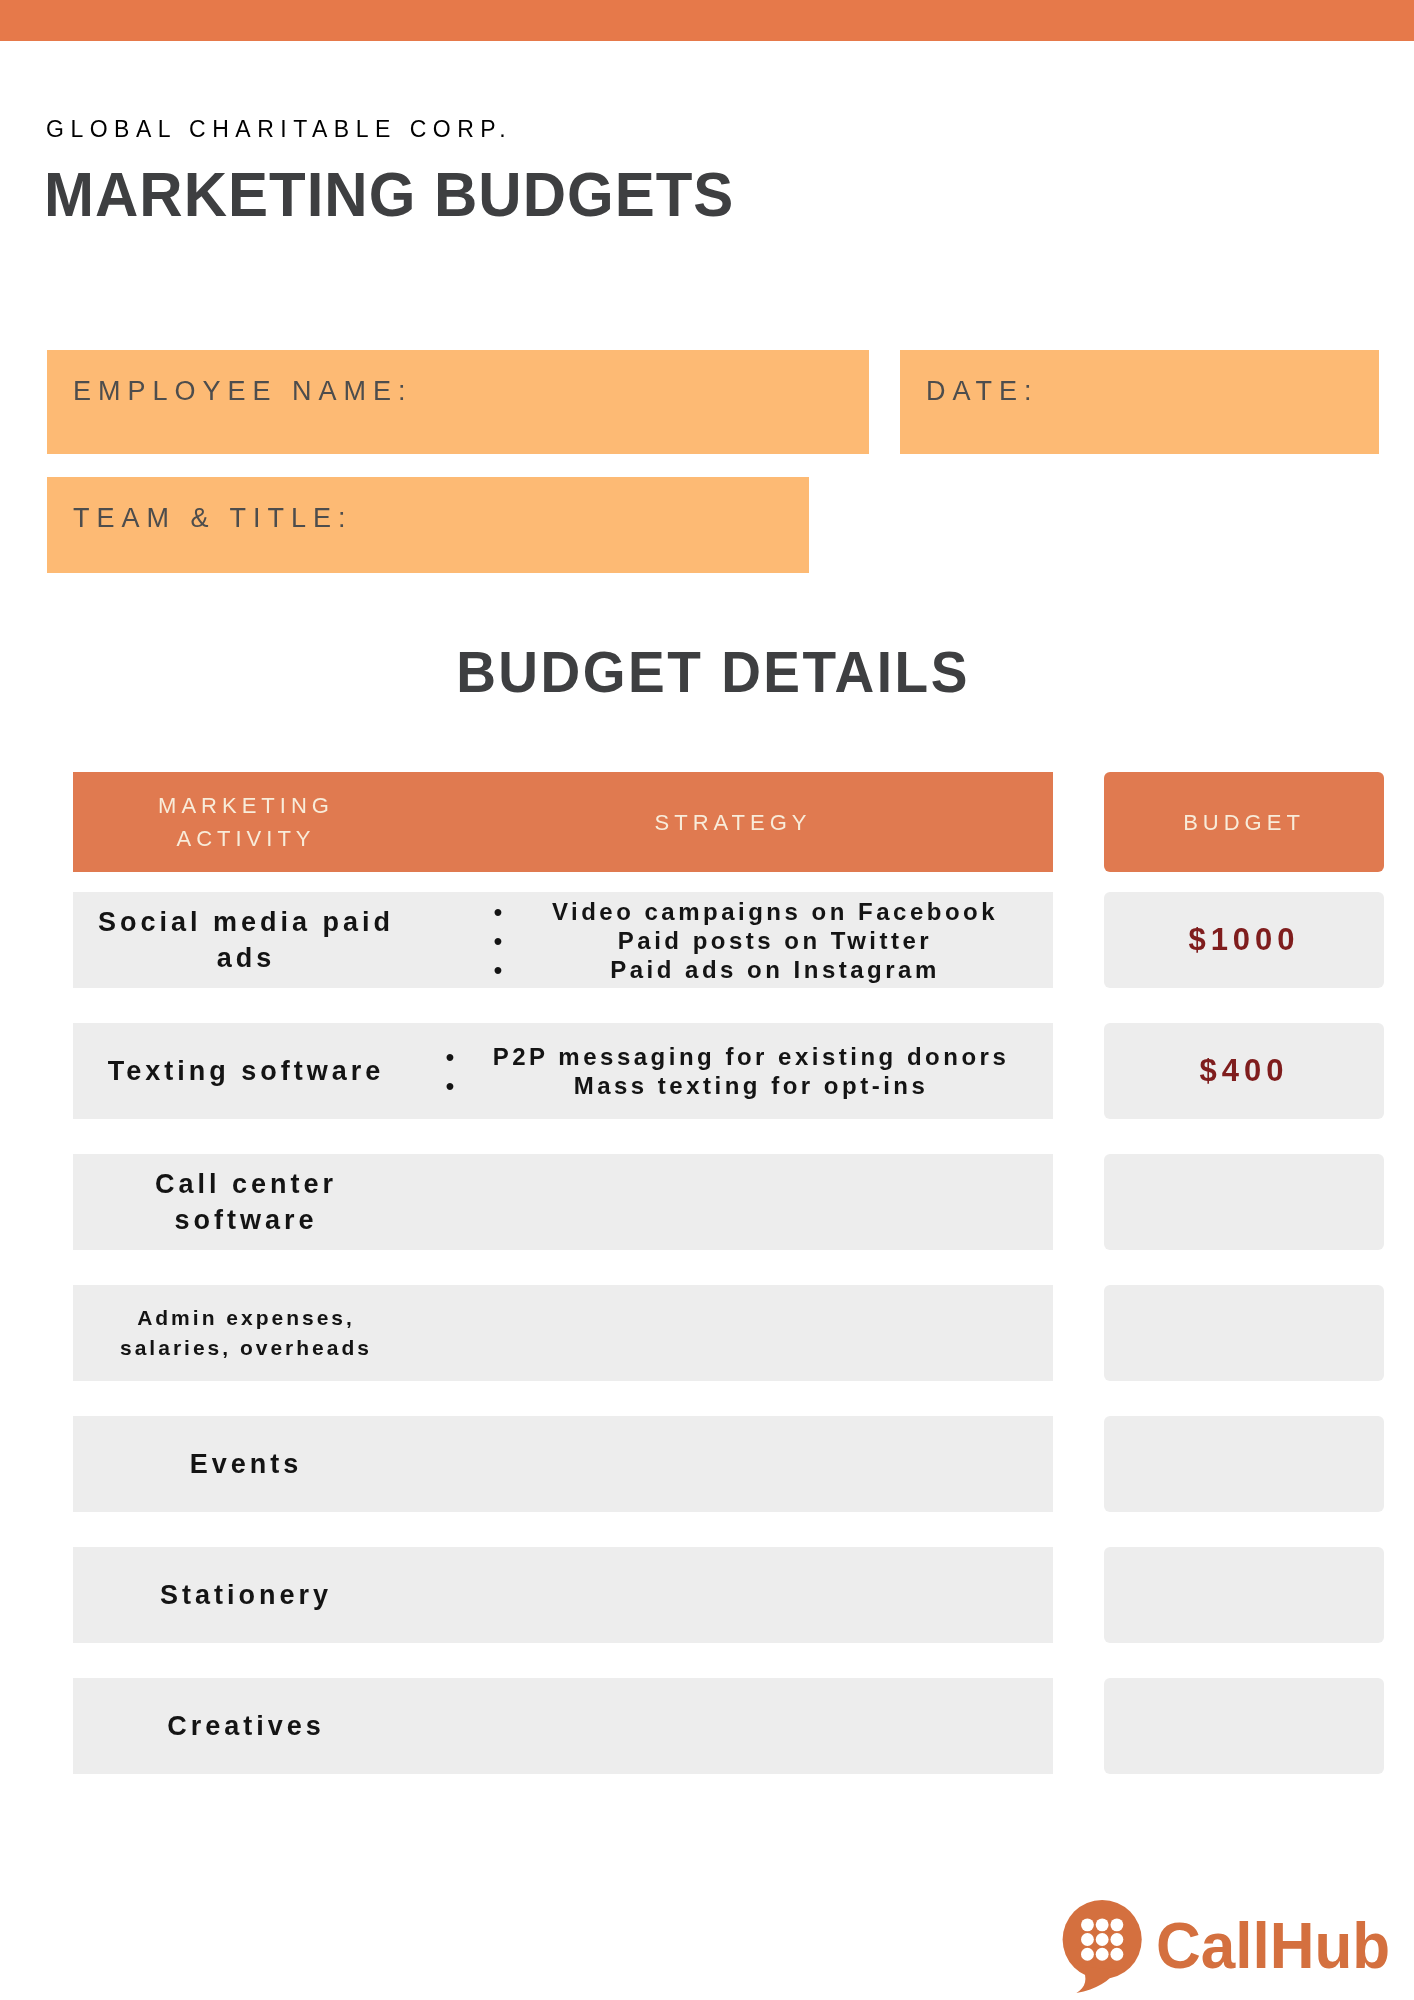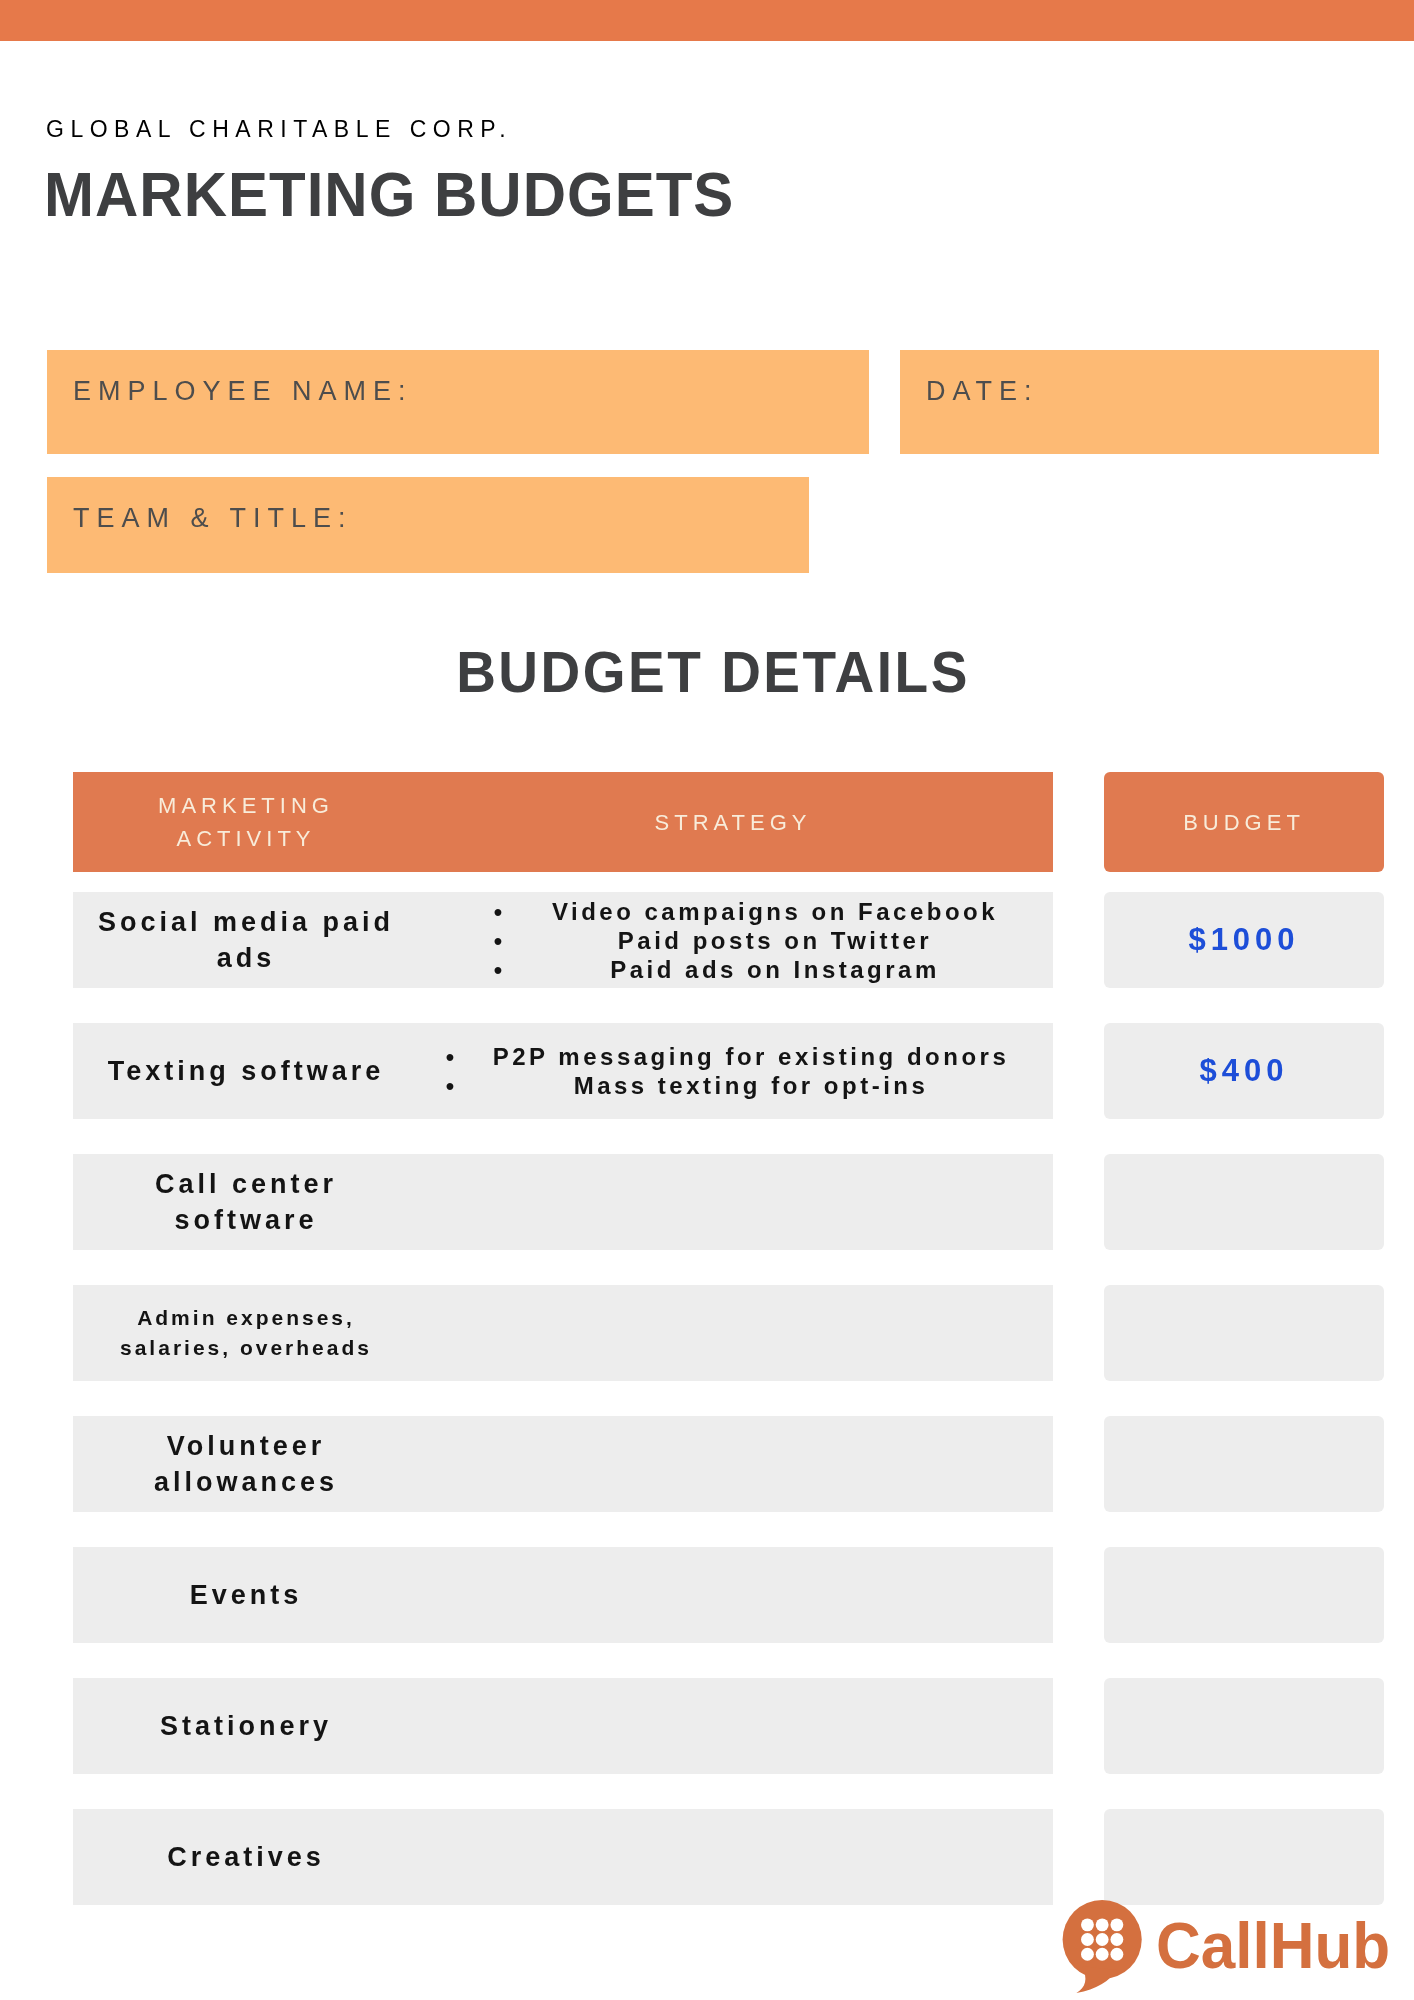--- a/index.html
+++ b/index.html
@@ -44,21 +44,21 @@
   .activity-cell{font-size:27px;font-weight:700;color:#141414;letter-spacing:4px;
     text-align:center;line-height:1.35;padding:0 20px;}
   .activity-cell.small{font-size:21px;letter-spacing:3px;line-height:1.45;}
   .strategy-cell{flex-direction:column;justify-content:center;padding:4px 16px;}
   .bullets{width:100%;box-sizing:border-box;display:flex;flex-direction:column;}
   .row-0 .bullets{padding-left:54px;}
   .row-1 .bullets{padding-left:6px;}
   .bullet-line{display:flex;align-items:baseline;line-height:29px;}
   .dot{width:30px;text-align:center;font-size:24px;font-weight:700;color:#141414;flex:0 0 30px;}
   .bl-text{flex:1;text-align:center;font-size:24px;font-weight:700;color:#141414;letter-spacing:3.5px;}
-  .budget-cell{font-size:31px;font-weight:700;color:#1d4ed8;letter-spacing:5px;}
+  .budget-cell{font-size:31px;font-weight:700;color:#7f1d1d;letter-spacing:5px;}
   
   .logo{position:absolute;left:1058px;top:1898px;display:flex;align-items:center;gap:6px;}
   .logo-text{font-size:62px;font-weight:700;color:#D4703F;letter-spacing:0px;line-height:1;
     transform:scaleY(1.04);transform-origin:left center;}
 </style>
 </head>
 <body>
 
 <div class="topbar"></div>
 
@@ -129,27 +129,20 @@
   </div>
 
   <div class="trow row-3">
     <div class="cell col-activity activity-cell small">Admin expenses, salaries, overheads</div>
     <div class="cell col-strategy strategy-cell">
       <div class="bullets"></div>
     </div>
     <div class="cell col-budget budget-cell"></div>
   </div>
 
-  <div class="trow row-4">
-    <div class="cell col-activity activity-cell">Volunteer allowances</div>
-    <div class="cell col-strategy strategy-cell">
-      <div class="bullets"></div>
-    </div>
-    <div class="cell col-budget budget-cell"></div>
-  </div>
 
   <div class="trow row-5">
     <div class="cell col-activity activity-cell">Events</div>
     <div class="cell col-strategy strategy-cell">
       <div class="bullets"></div>
     </div>
     <div class="cell col-budget budget-cell"></div>
   </div>
 
   <div class="trow row-6">

